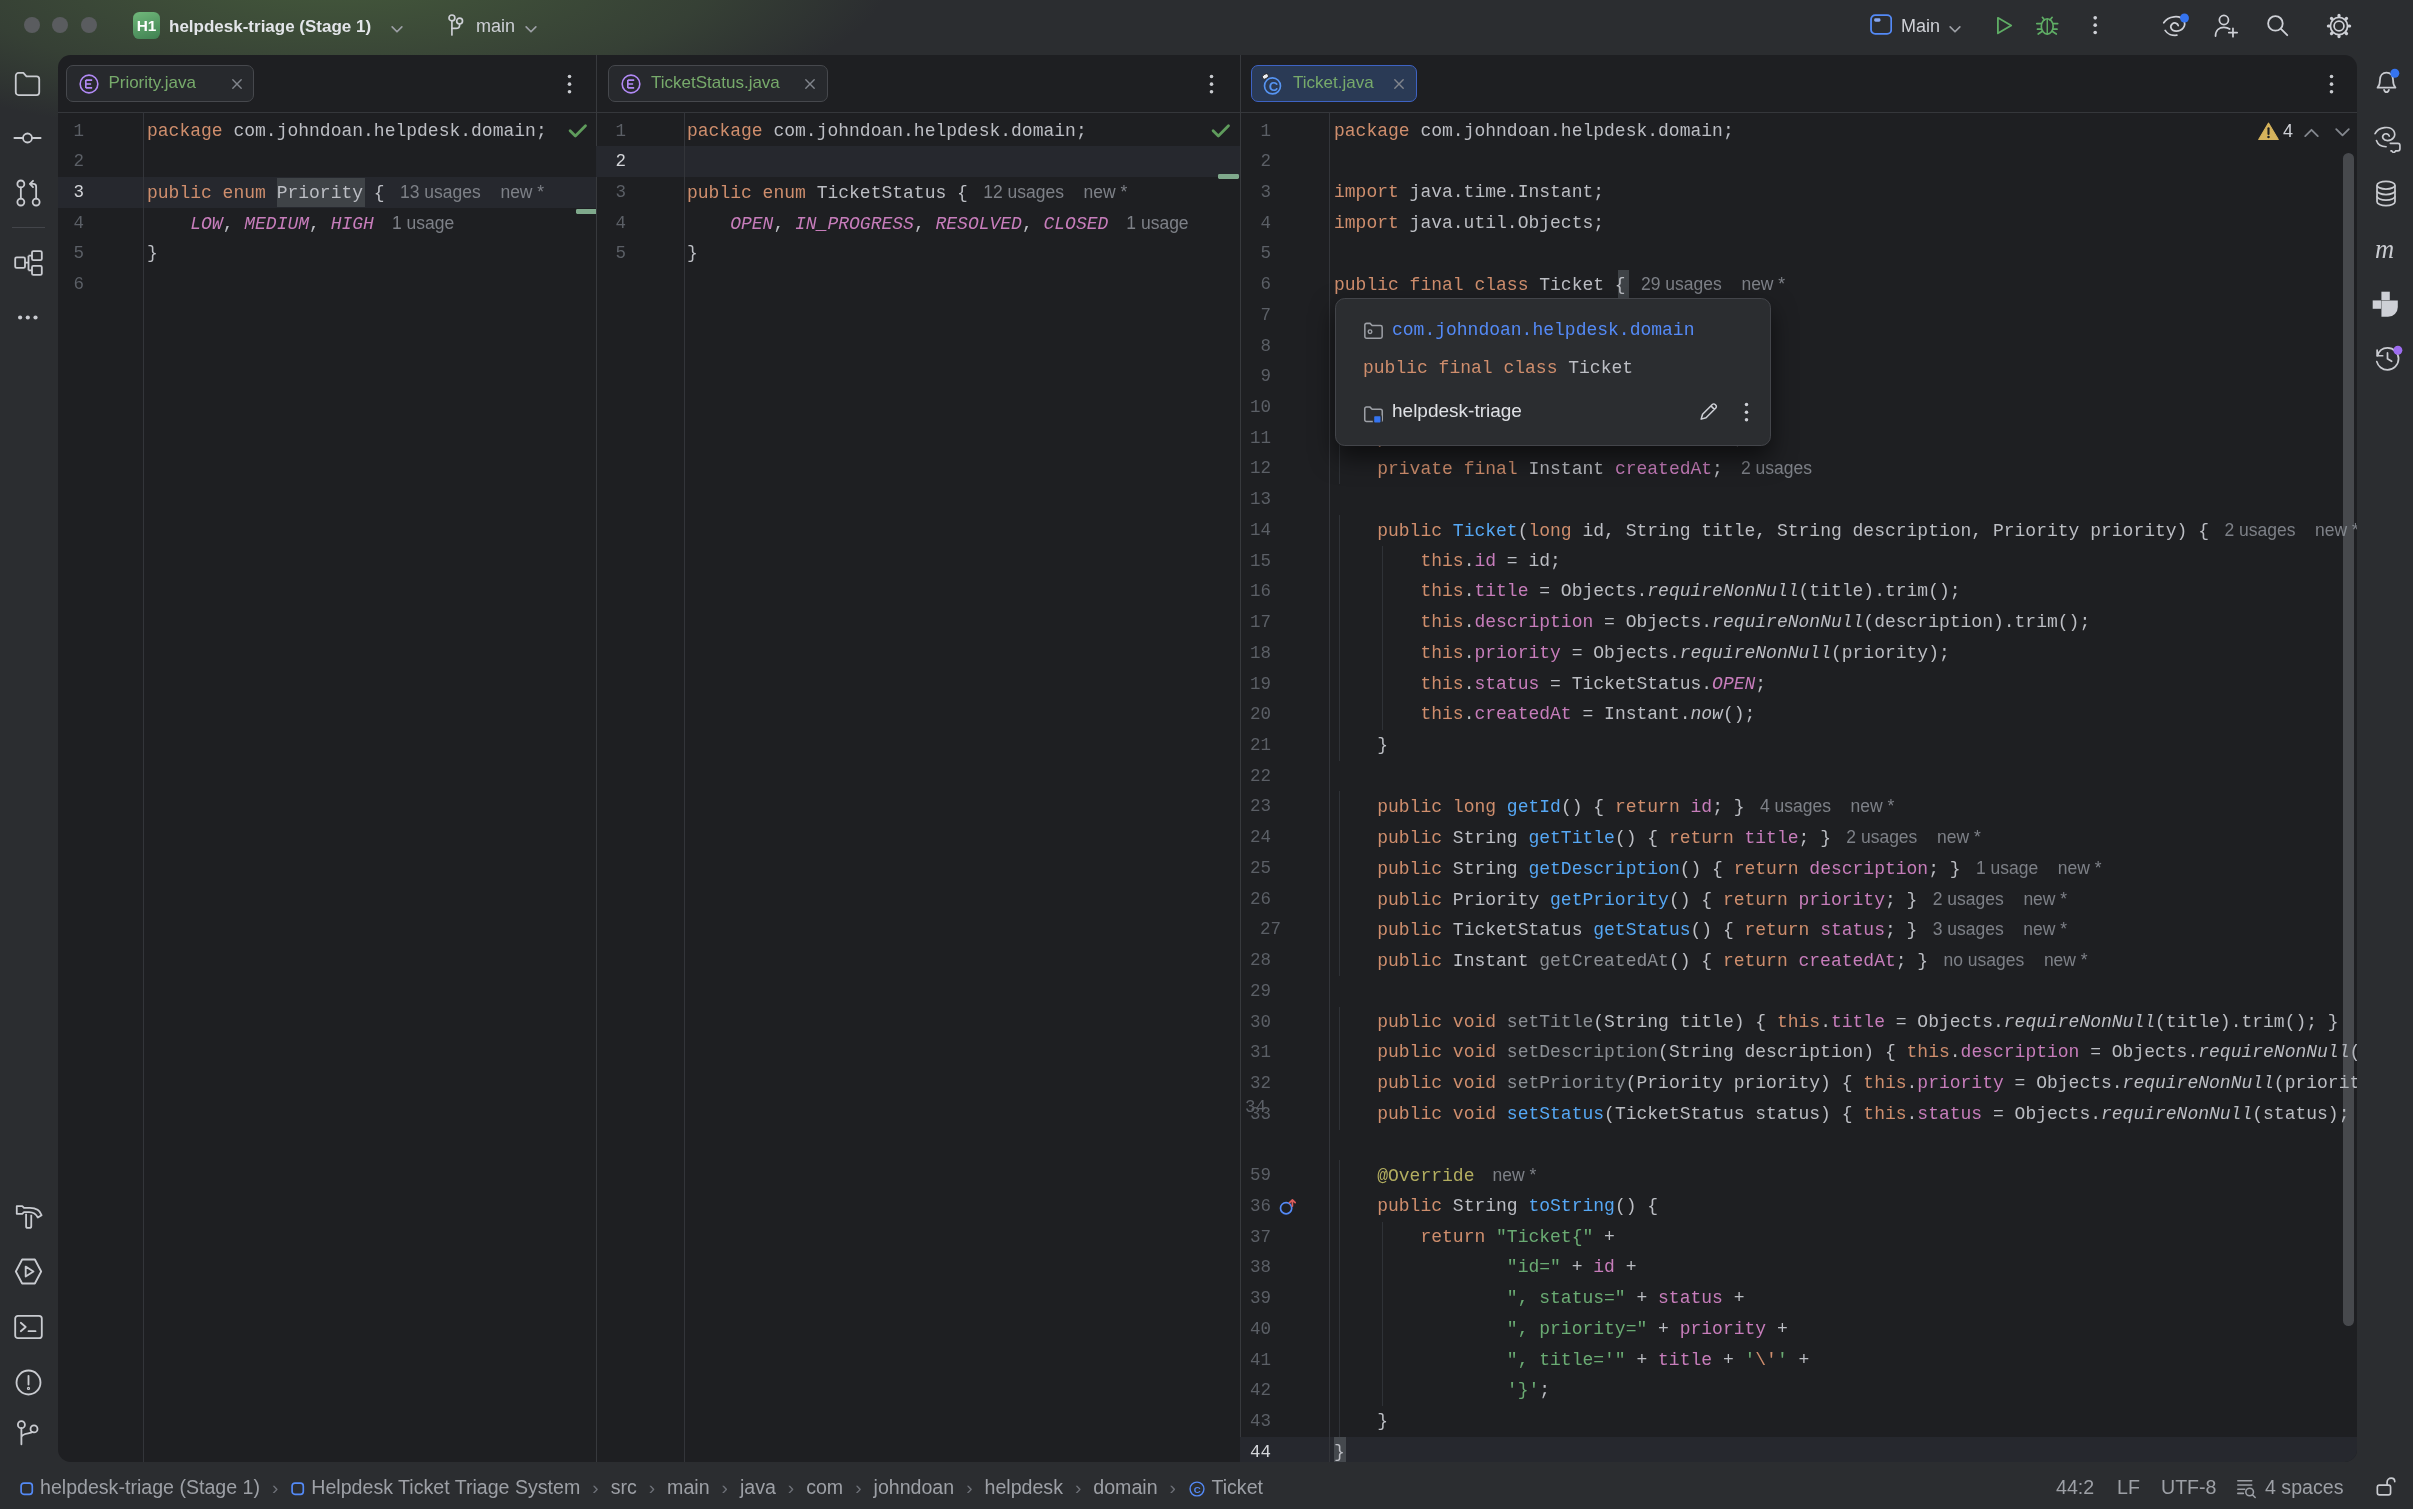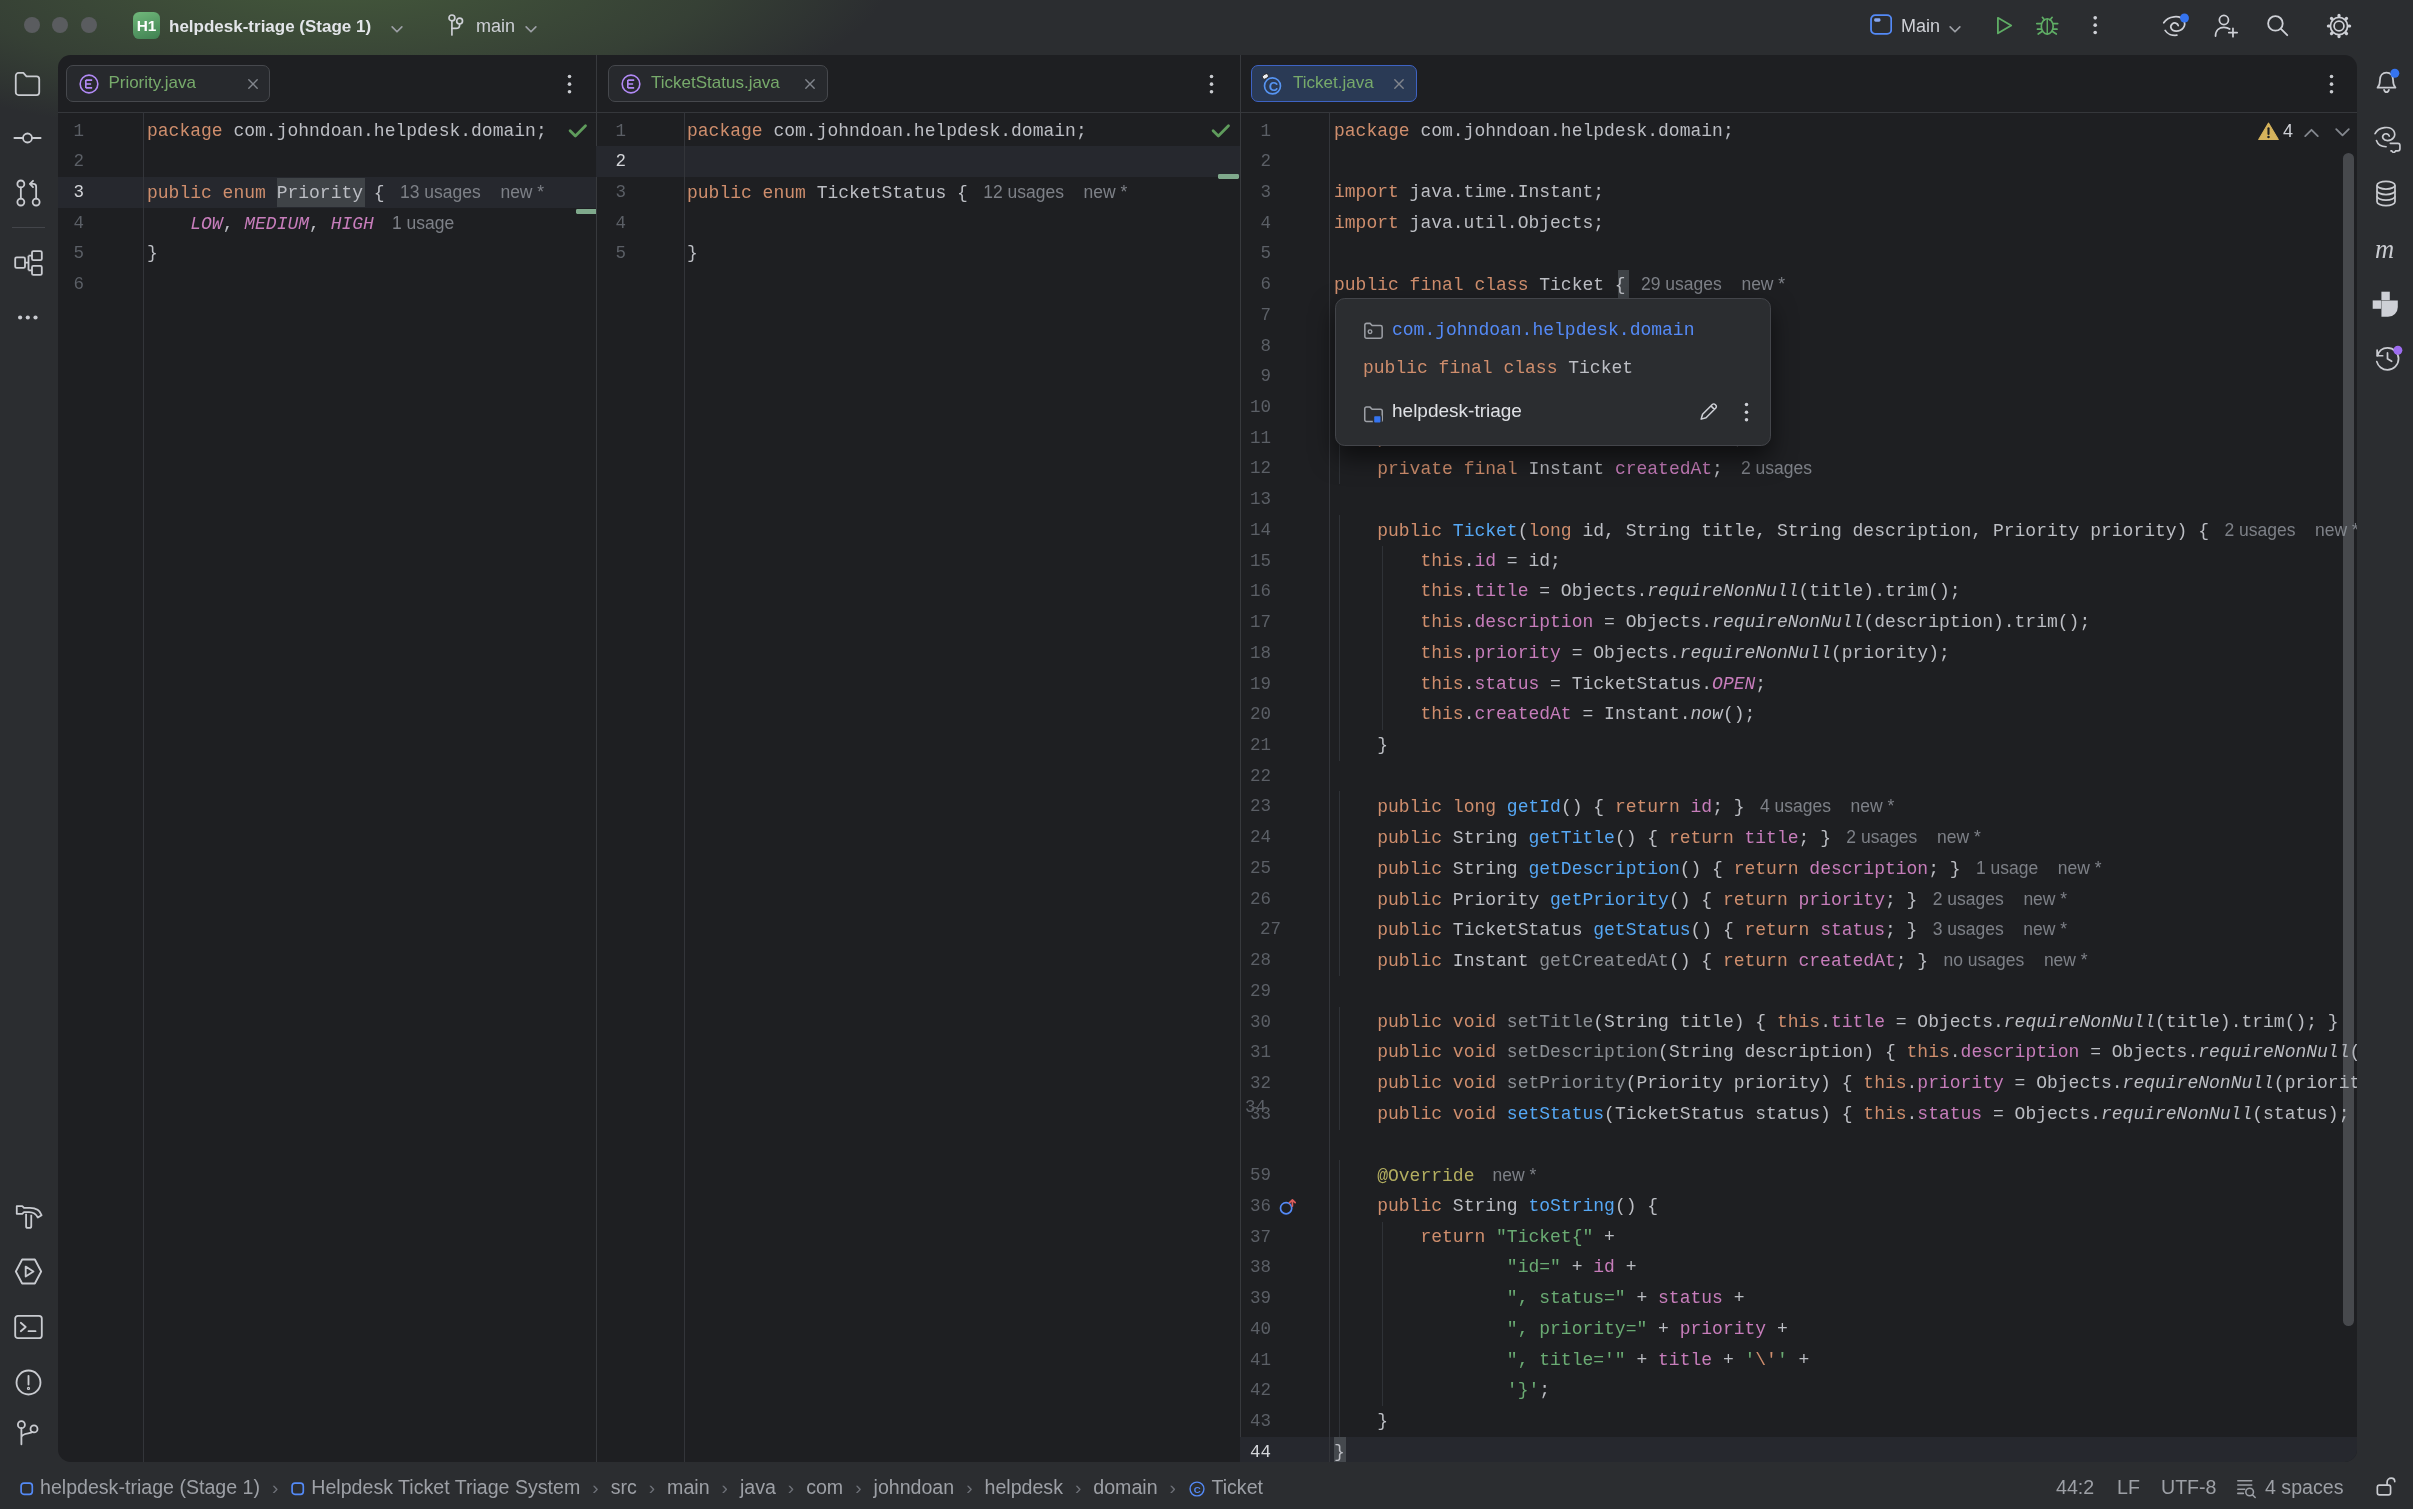--- a/index.html
+++ b/index.html
@@ -260,21 +260,21 @@
         <path d="M7.5 17 C9.5 10 15 5.5 22 5.5 C30.8 5.5 38 12.7 38 21.5 C38 30.3 30.8 37.5 22 37.5 C14.5 37.5 8.3 32.4 6.5 25.5"></path>
         <path d="M22 13 V21.5 L28 25"></path>
       </g>
       <circle cx="37" cy="9" r="6.5" fill="#9d6cf0"></circle>
     </svg>
   </div>
 <div id="island" class="abs">
 <div class="abs" style="left:0;top:57px;width:2299px;height:0.7px;background:#35373b;"></div>
 <div class="abs pdiv" style="left:538px;"></div>
 <div class="abs pdiv" style="left:1182px;"></div>
-<div class="tab" style="left:8.4px;width:204px;">
+<div class="tab" style="left:8.4px;width:188px;">
 <div class="icon" style="left:9.8px;top:6.3px;">
         <svg width="24" height="24" viewBox="0 0 34 34">
           <circle cx="17" cy="17" r="12.5" stroke="#b189f5" stroke-width="2.3" fill="none"></circle>
           <path d="M12.5 11.5 H21.5 M12.5 17 H20 M12.5 22.5 H21.5 M12.5 11.5 V22.5" stroke="#b189f5" stroke-width="2.3" fill="none"></path>
         </svg>
       </div>
 <div class="tabname" style="left:41px;">Priority.java</div>
 <svg class="icon" style="right:9.8px;top:11.2px;" width="14" height="14" viewBox="0 0 20 20">
         <path d="M4 4 L16 16 M16 4 L4 16" stroke="#81858c" stroke-width="2" fill="none" stroke-linecap="round"></path>
       </svg>
@@ -355,20 +355,21 @@
 <div id="pane2" class="pane" style="left:538px;width:644px;">
 <div class="band" style="top:34px;"></div>
 <div class="num" style="left:0;top:3.5px;width:30px;">1</div>
 <div class="num cur" style="left:0;top:34px;width:30px;">2</div>
 <div class="num" style="left:0;top:65px;width:30px;">3</div>
 <div class="num" style="left:0;top:96px;width:30px;">4</div>
 <div class="num" style="left:0;top:126px;width:30px;">5</div>
 <div class="gdiv" style="left:88px;"></div>
 <div class="cl" style="left:91px;top:3.5px;"><span class="k">package</span> com.johndoan.helpdesk.domain;</div>
 <div class="cl" style="left:91px;top:65px;"><span class="k">public enum</span> TicketStatus {<span style="display:inline-block;width:15.4px;"></span><span class="h">12 usages</span><span style="display:inline-block;width:19.6px;"></span><span class="h">new *</span></div>
+<div class="cl" style="left:91px;top:96px;">    <span class="fi">OPEN</span>, <span class="fi">IN_PROGRESS</span>, <span class="fi">RESOLVED</span>, <span class="fi">CLOSED</span><span style="display:inline-block;width:18px;"></span><span class="h">1 usage</span></div>
 <div class="cl" style="left:91px;top:126px;">}</div>
 <div class="icon" style="left:615px;top:10.5px;">
         <svg width="19.6" height="15.4" viewBox="0 0 28 22">
           <path d="M3 11 L10.5 18.5 L25 4" stroke="#5f9c5c" stroke-width="4" fill="none" stroke-linecap="round" stroke-linejoin="round"></path>
         </svg>
       </div>
 <div class="abs" style="left:622px;top:62px;width:21px;height:4.9px;background:#7fa98c;border-radius:1.4px;"></div>
 </div>
 <div id="pane3" class="pane" style="left:1182px;width:1117px;">
 <div class="band" style="top:1325px;"></div>

